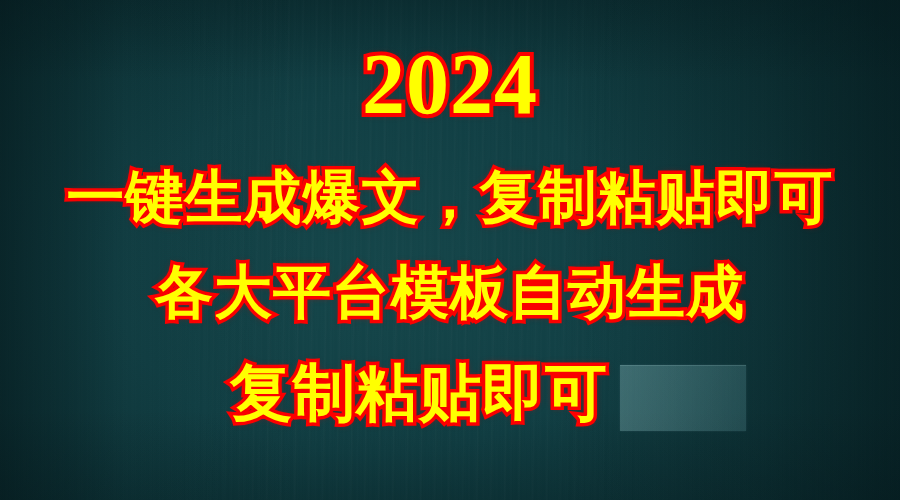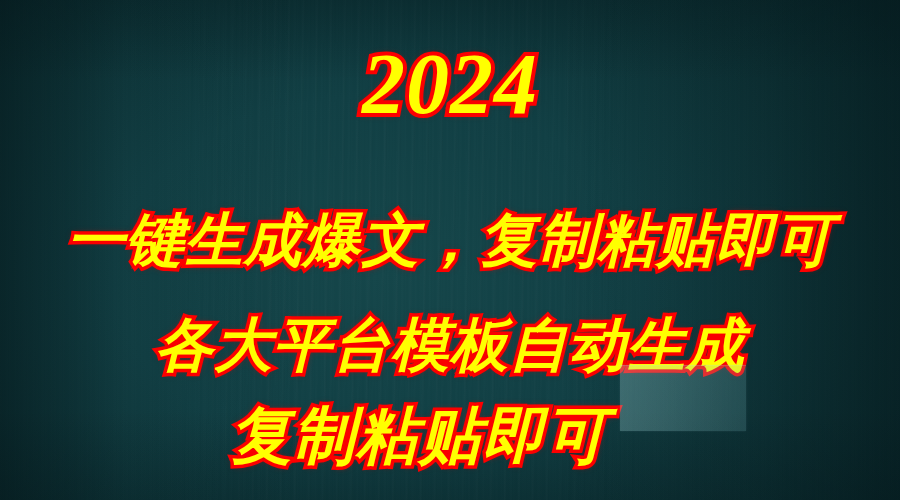--- a/index.html
+++ b/index.html
@@ -7,21 +7,20 @@
     padding: 0;
     background: #0a2a2e;
   }
   #stage {
     position: relative;
     width: 900px;
     height: 500px;
     overflow: hidden;
     background-color: #6d28d9;
     font-family: "Liberation Sans", "DejaVu Sans", sans-serif;
-    font-style: italic;
     -webkit-font-smoothing: antialiased;
   }
 
   
   .bg-base {
     position: absolute;
     inset: 0;
     background:
       radial-gradient(ellipse 70% 85% at 42% 55%, #16474b 0%, #124045 42%, #0d3236 78%, #0a2b2f 100%);
   }
@@ -106,30 +105,29 @@
     font-family: "Liberation Serif", "DejaVu Serif", serif;
     font-size: 86px;
     line-height: 92px;
     letter-spacing: 1px;
     -webkit-text-stroke: 8px #ff0000;
   }
 
   .line-cn {
     font-family: "DejaVu Sans", "Liberation Sans", sans-serif;
     letter-spacing: 1px;
-    margin-top: 43px;
   }
 
   .line-2 {
     top: 164px;
     font-size: 58px;
     line-height: 66px;
   }
   .line-3 {
-    top: 269px;
+    top: 259px;
     font-size: 58px;
     line-height: 66px;
   }
   .line-4 {
     top: 357px;
     font-size: 62px;
     line-height: 72px;
     text-indent: -62px;
   }
 </style>

